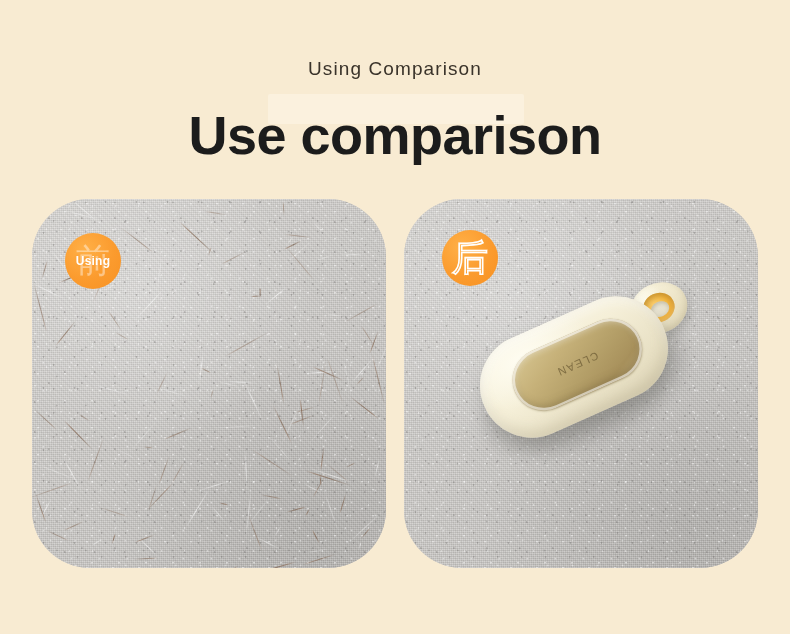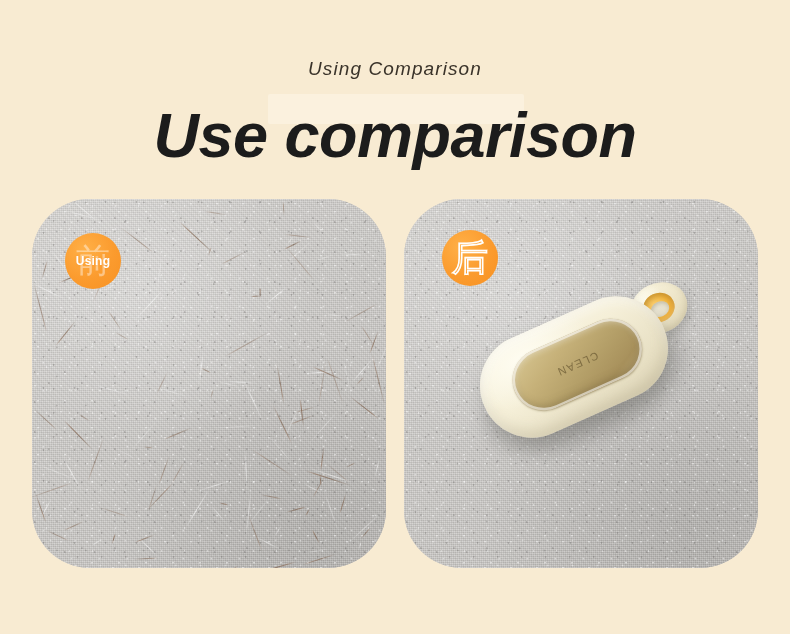--- a/index.html
+++ b/index.html
@@ -4,21 +4,21 @@
 <style>
   * { margin:0; padding:0; box-sizing:border-box; }
   html, body { width:790px; height:634px; overflow:hidden; }
   body {
     background:#f8ebd2;
     font-family:"Liberation Sans", sans-serif;
     position:relative;
   }
 
   
-  .header { position:absolute; left:0; top:0; width:624px; height:190px;font-style:italic; }
+  .header { position:absolute; left:0; top:0; width:624px; height:190px; }
 
   .title-band {
     position:absolute;
     left:268px; top:94px;
     width:256px; height:30px;
     background:#fbf1de;
     border-radius:2px;
   }
 
   .subtitle {
@@ -30,21 +30,21 @@
     letter-spacing:1.1px;
     color:#3a332a;
     font-weight:400;
   }
 
   .maintitle {
     position:absolute;
     left:0; top:106px;
     width:790px;
     text-align:center;
-    font-size:63px;
+    font-size:54px;
     font-weight:bold;
     letter-spacing:-0.5px;
     color:#1c1c1c;
     line-height:58px;
   }
 
   
   .panel {
     position:absolute;
     top:199px;

